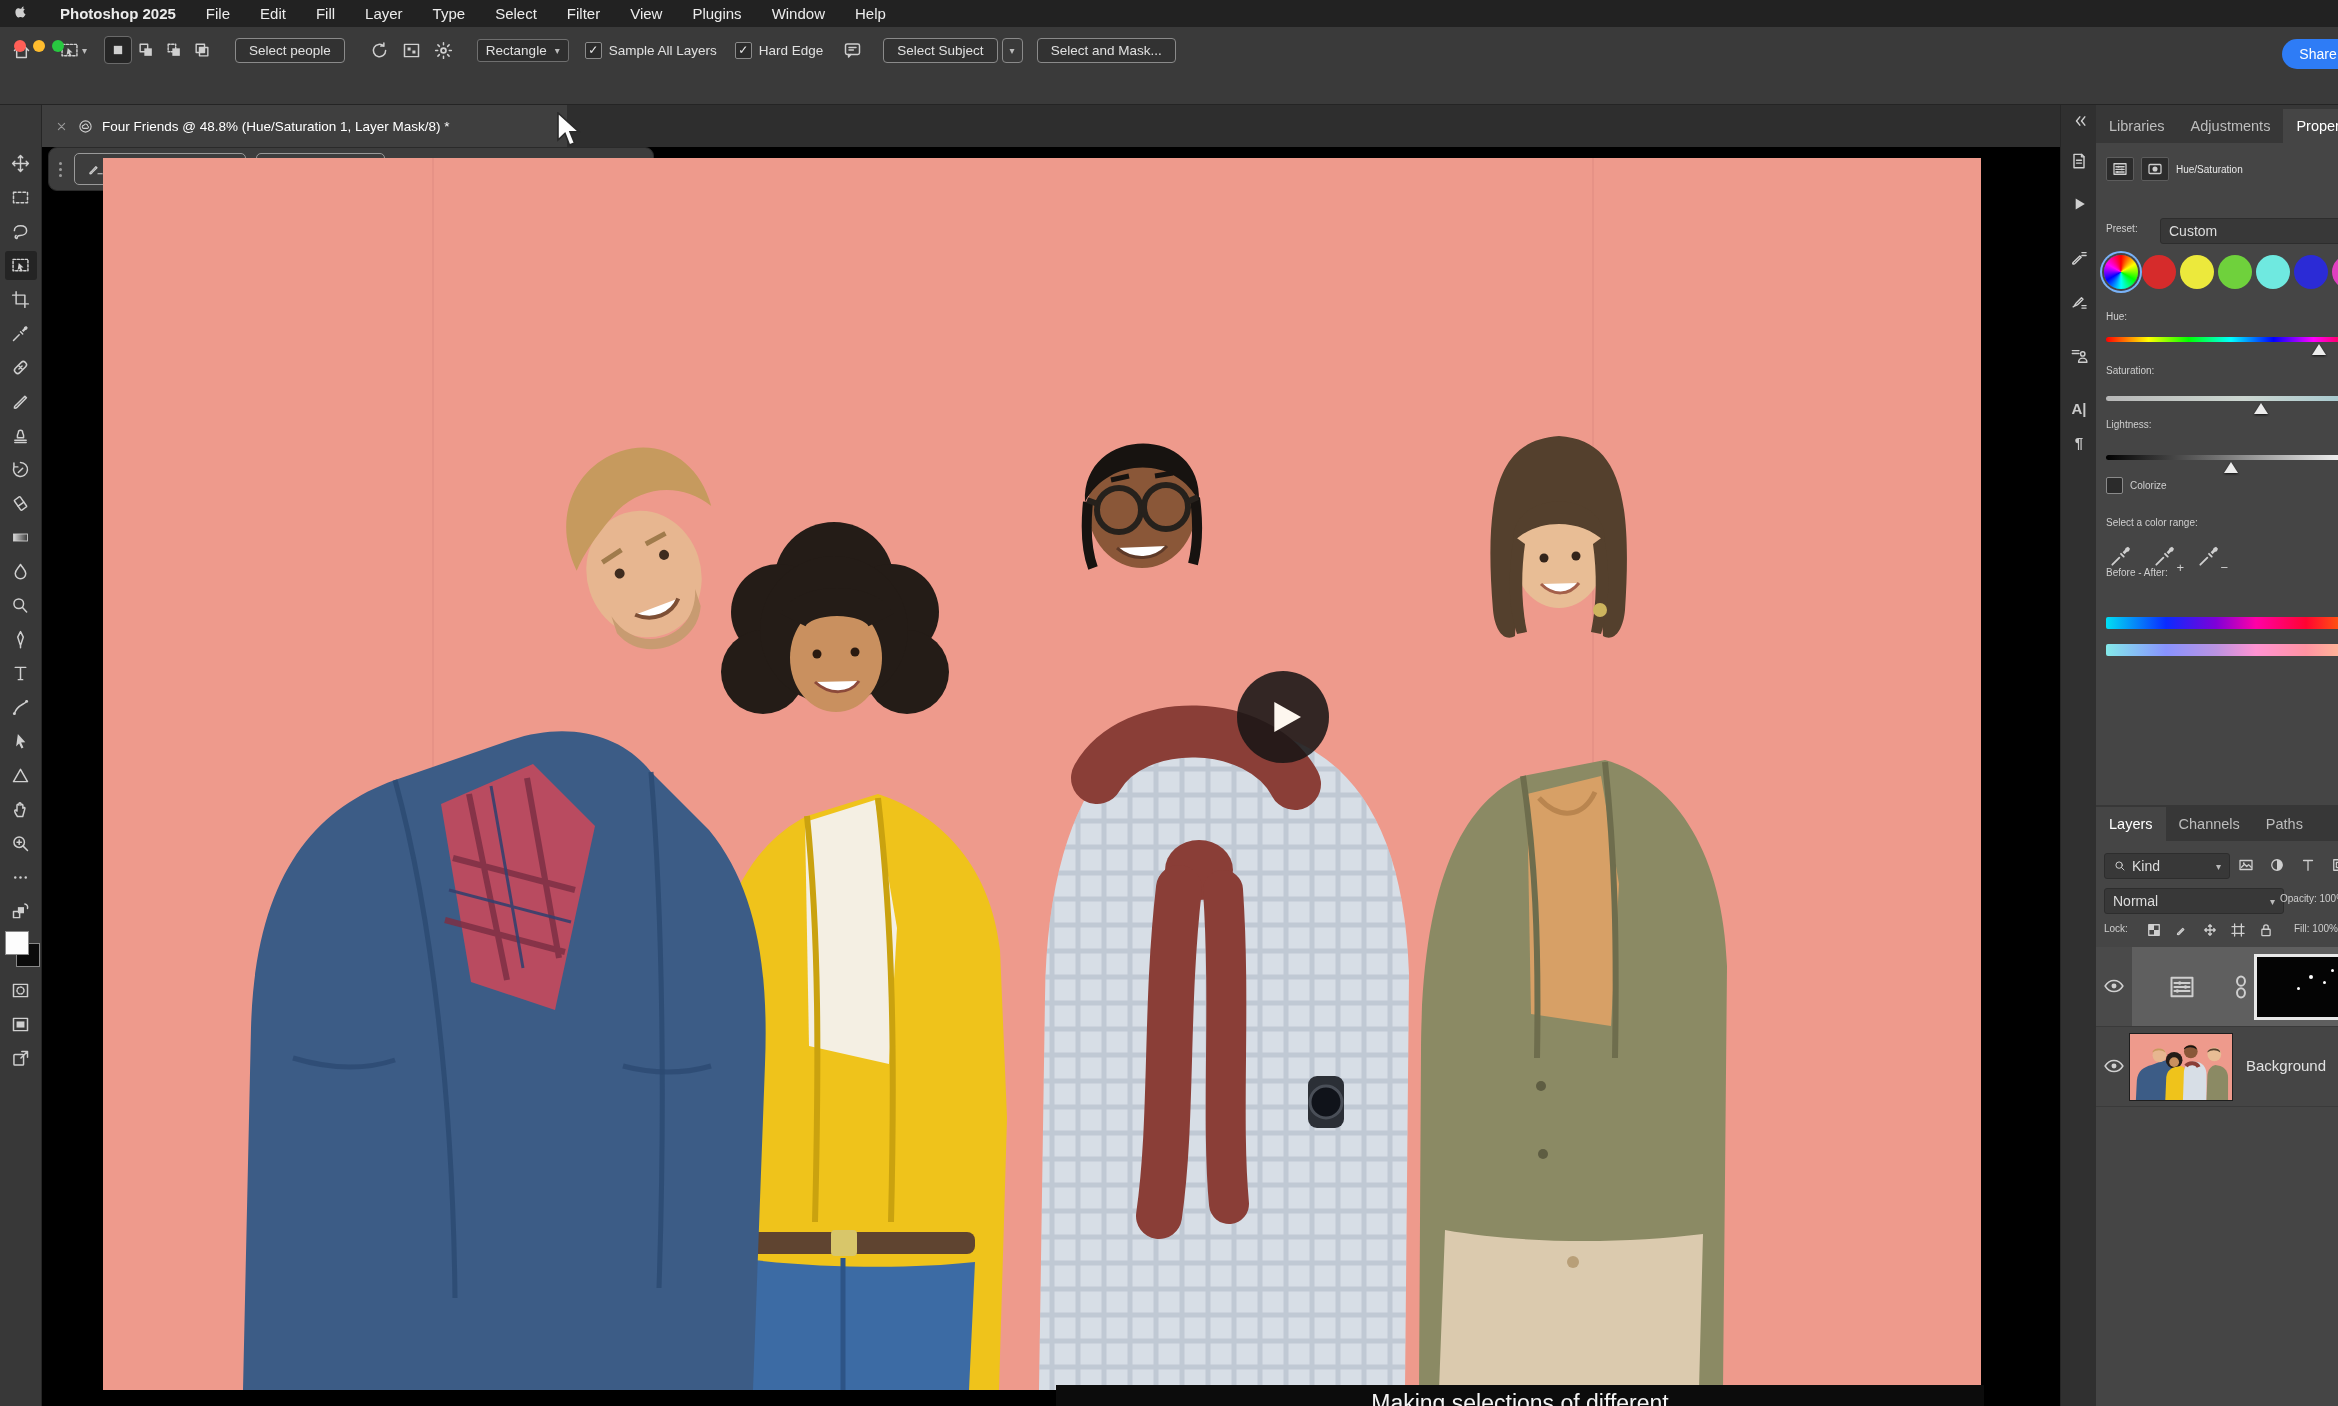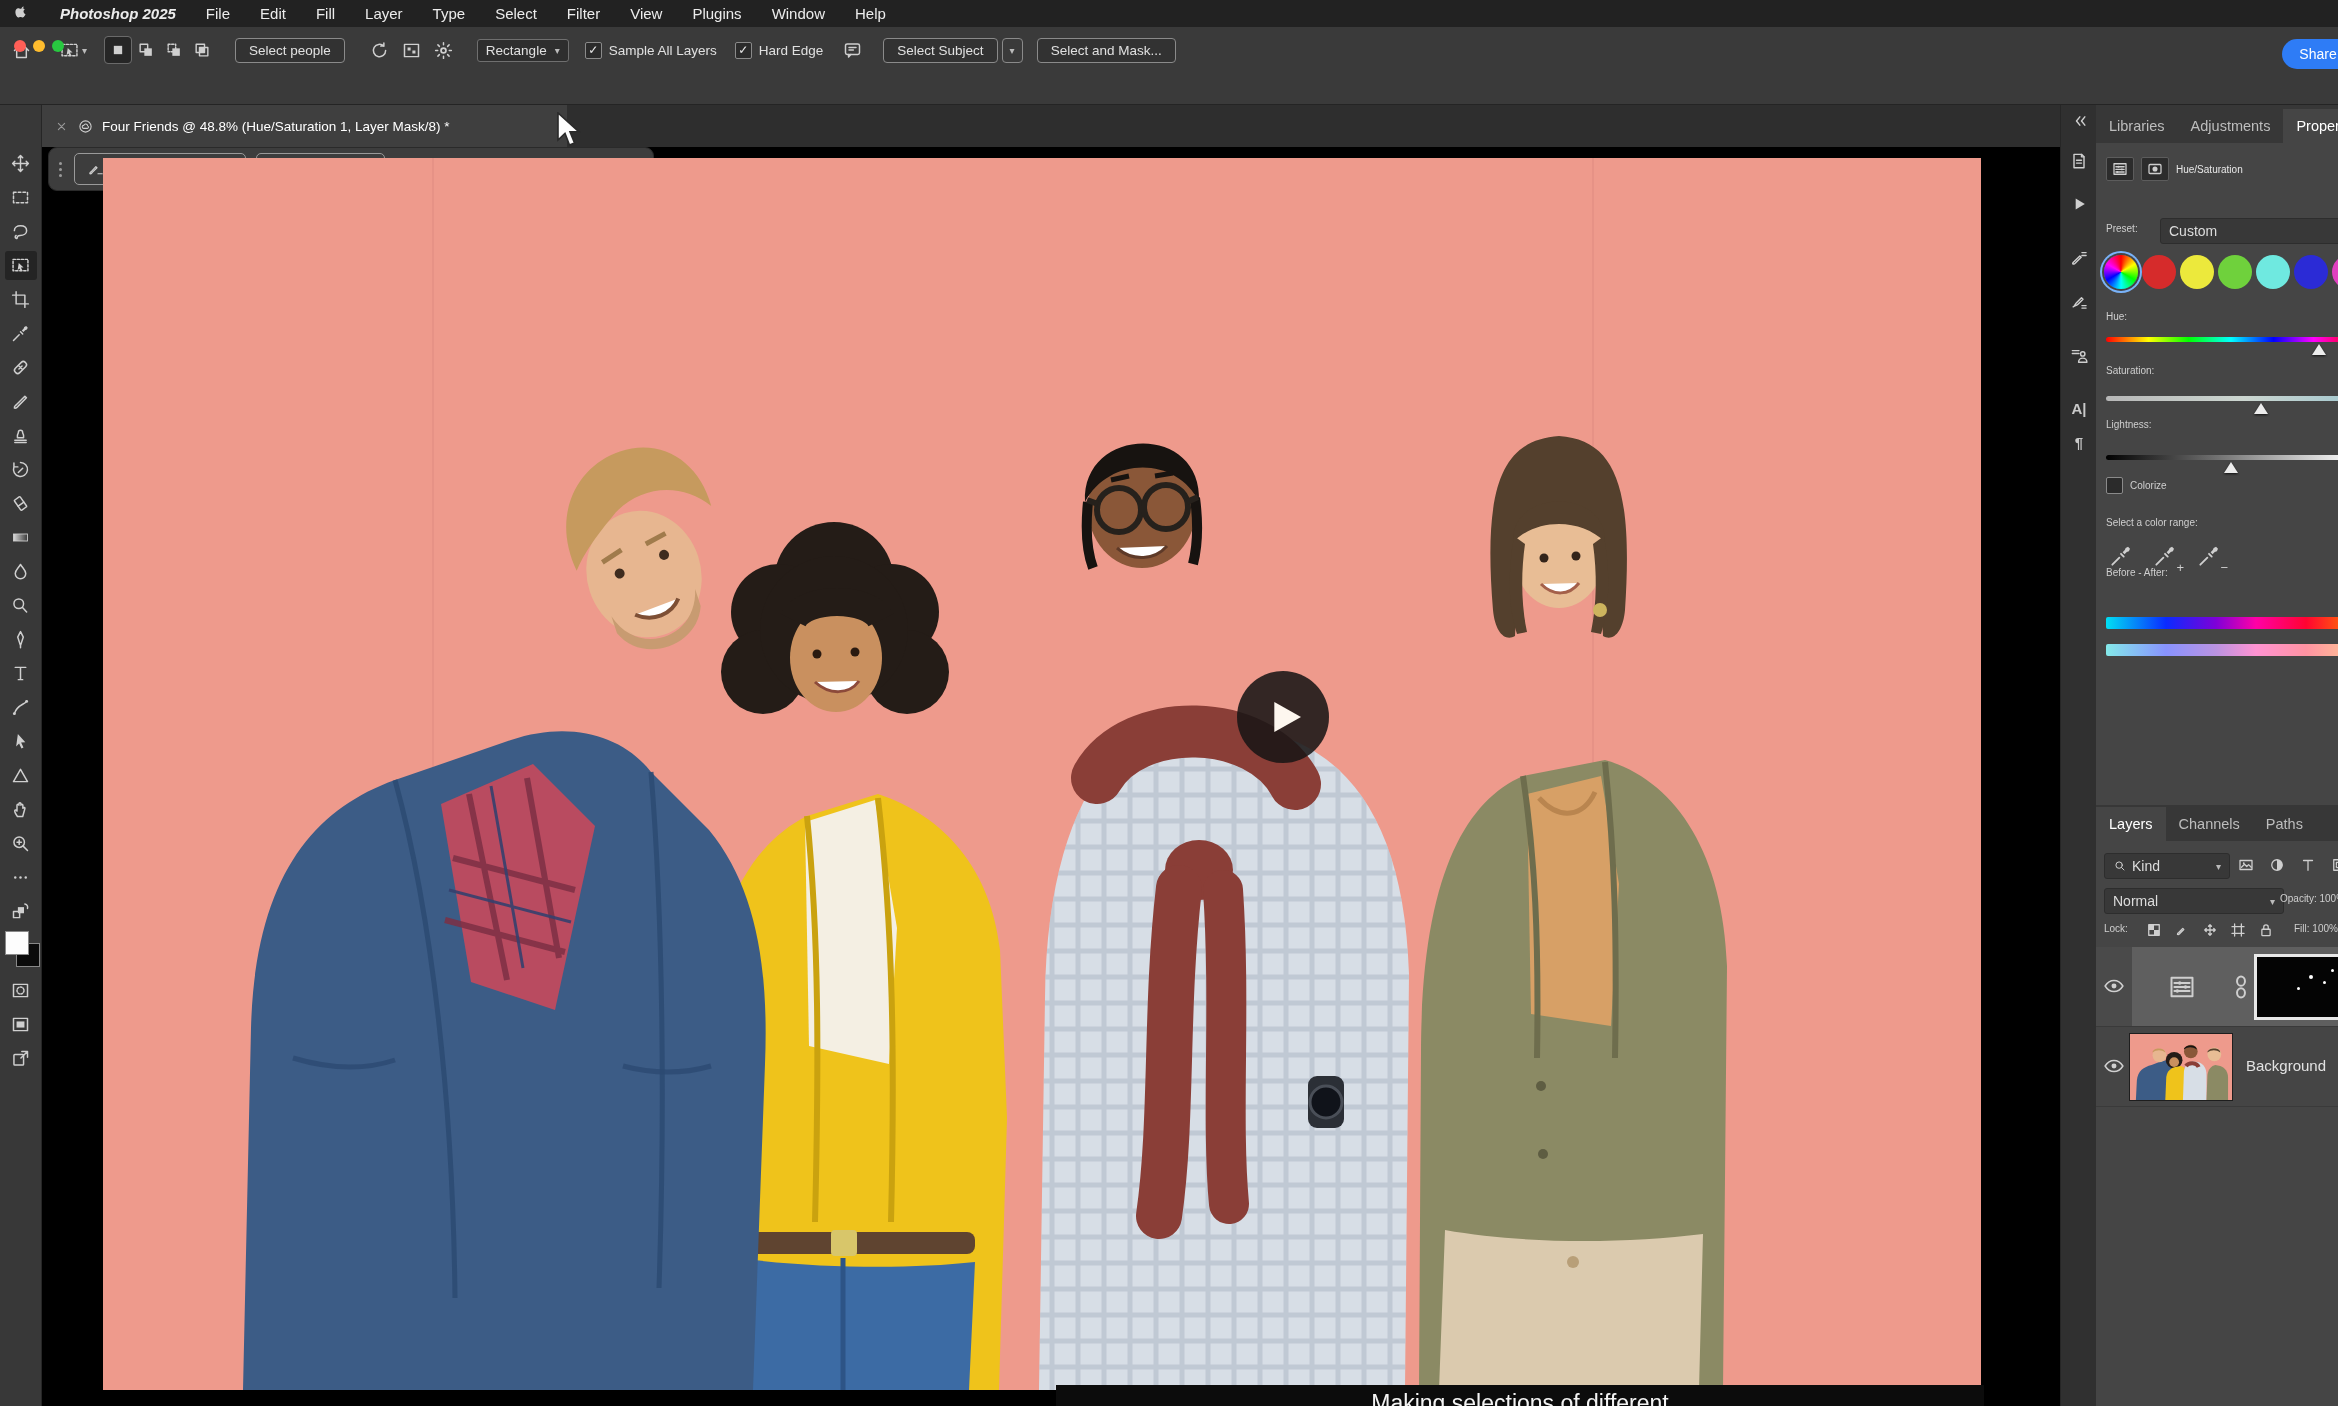--- a/index.html
+++ b/index.html
@@ -3,21 +3,21 @@
 <meta charset="utf-8">
 <style>
   html,body{margin:0;padding:0;background:#000;}
   body{width:2338px;height:1406px;position:relative;overflow:hidden;
        font-family:"Liberation Sans",sans-serif;color:#ddd;-webkit-font-smoothing:antialiased;}
   .abs{position:absolute;}
   
   #menubar{left:0;top:0;width:2338px;height:27px;background:#222;display:flex;align-items:center;
            padding-left:14px;gap:30px;font-size:15px;color:#ececec;box-sizing:border-box;}
   #menubar .menu-item{white-space:nowrap;cursor:default;}
-  #menubar .menu-item.first{font-weight:bold;font-style:italic;}
+  #menubar .menu-item.first{font-weight:bold;}
   #apple-logo{width:16px;height:18px;display:inline-block;}
   
   #chrome{left:0;top:27px;width:2338px;height:78px;background:#3a3a3a;border-bottom:1px solid #242424;box-sizing:border-box;}
   .traffic{width:12px;height:12px;border-radius:50%;top:13px;}
   #win-title{left:0;top:5px;width:2338px;text-align:center;font-size:14.5px;color:#c9c9c9;}
   #optionsbar{left:0;top:32px;width:2338px;height:46px;display:flex;align-items:center;font-size:13.5px;color:#e0e0e0;}
   .ob-ic{width:26px;height:26px;display:flex;align-items:center;justify-content:center;}
   .ob-ic svg{width:21px;height:21px;}
   .mode-box{width:26px;height:26px;border-radius:3px;display:flex;align-items:center;justify-content:center;margin-right:2px;}
   .mode-box.active{background:#262626;outline:1px solid #6a6a6a;}

